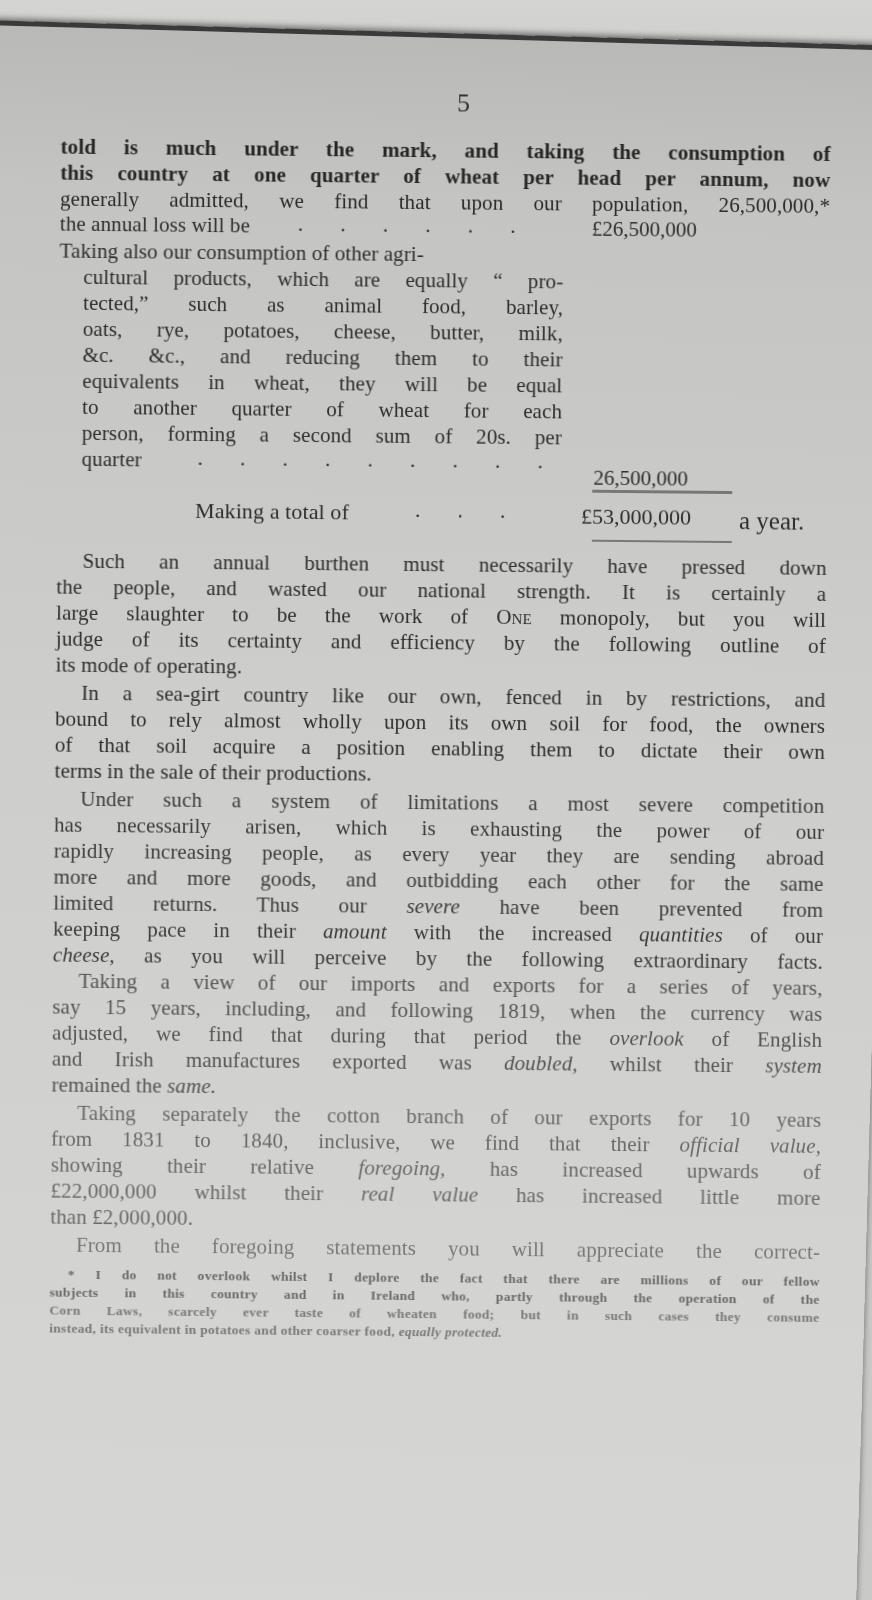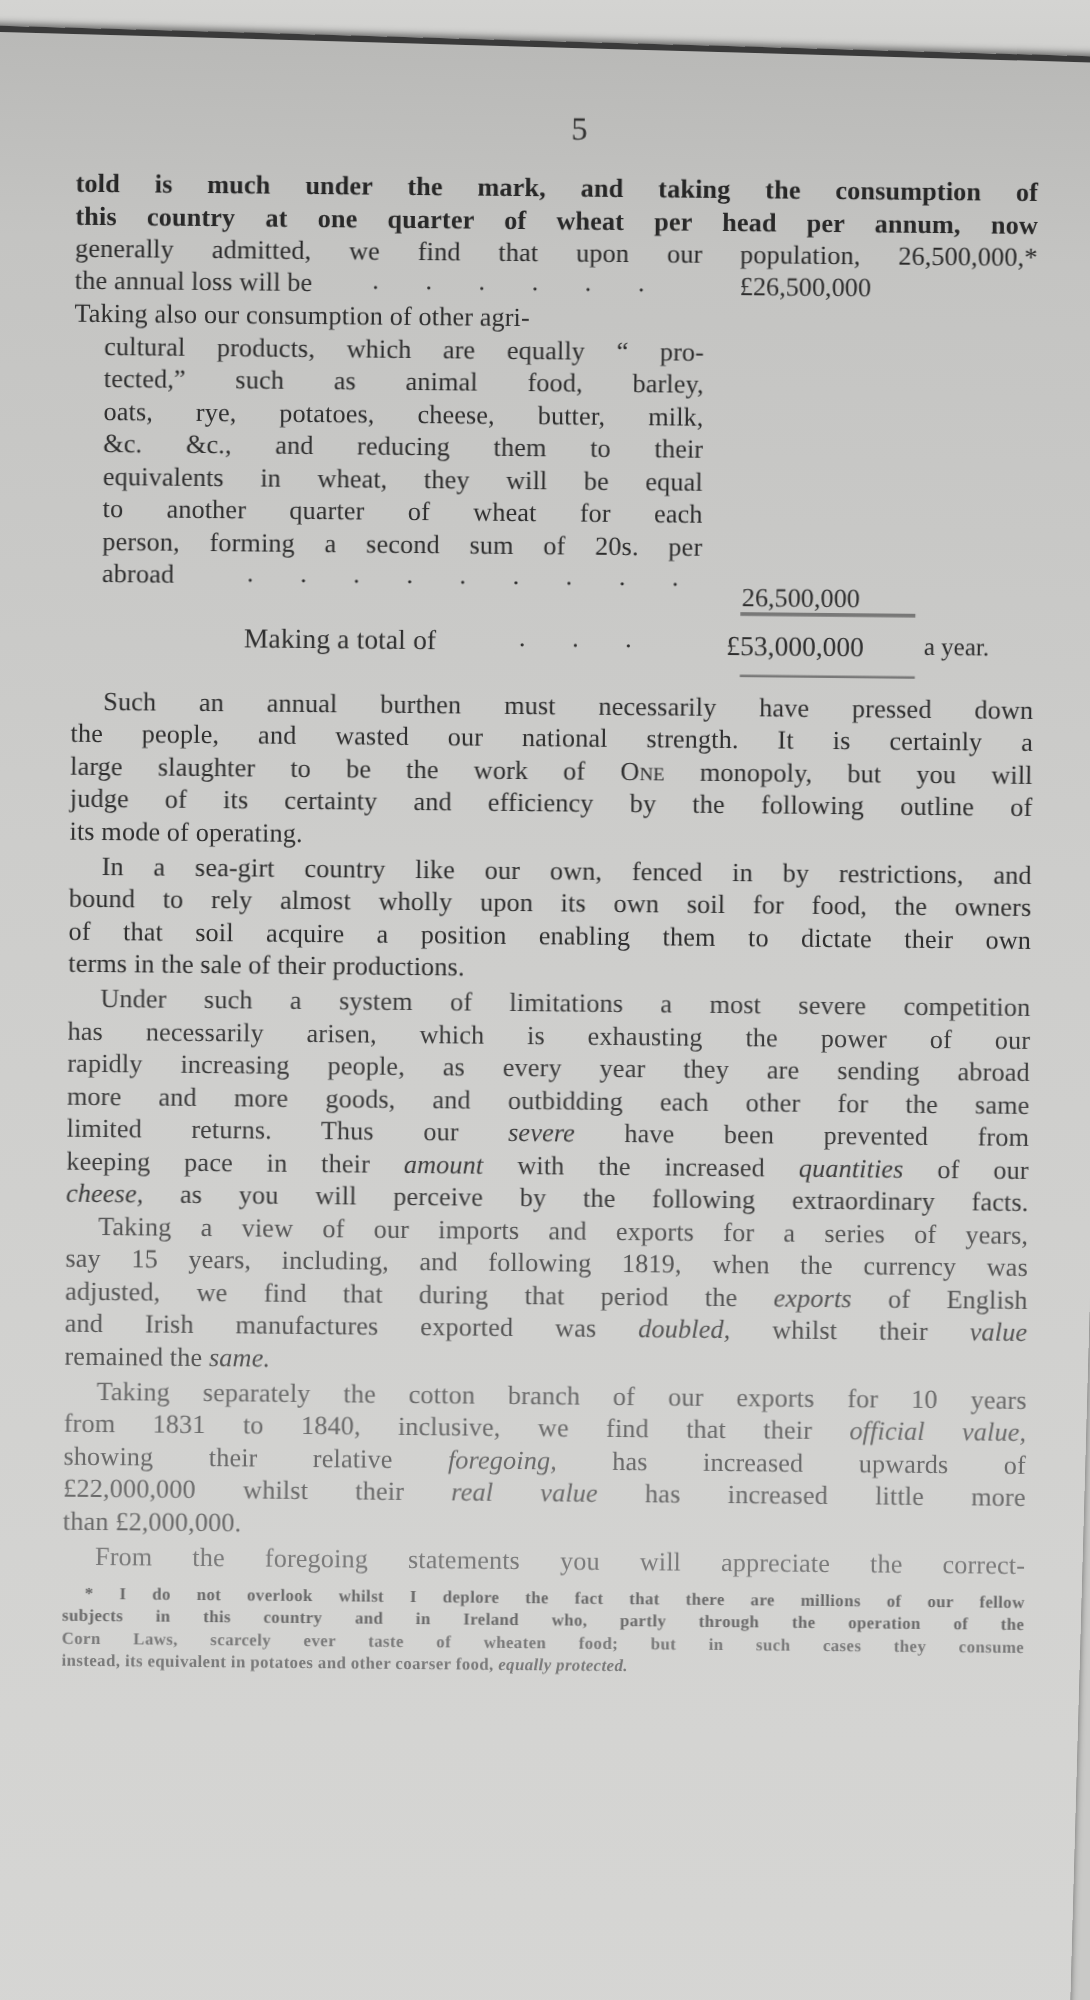--- a/index.html
+++ b/index.html
@@ -69,30 +69,30 @@
 
   <div class="line col0" style="top:238px;text-align-last:left">Taking also our consumption of other agri-</div>
   <div class="line col" style="top:264px">cultural products, which are equally “ pro-</div>
   <div class="line col" style="top:290px">tected,” such as animal food, barley,</div>
   <div class="line col" style="top:316px">oats, rye, potatoes, cheese, butter, milk,</div>
   <div class="line col" style="top:342px">&amp;c. &amp;c., and reducing them to their</div>
   <div class="line col" style="top:368px">equivalents in wheat, they will be equal</div>
   <div class="line col" style="top:394px">to another quarter of wheat for each</div>
   <div class="line col" style="top:420px">person, forming a second sum of 20s. per</div>
 
-  <div class="line" style="left:86px;top:446px">abroad</div>
+  <div class="line" style="left:86px;top:446px">quarter</div>
   <div class="dots" style="left:202px;top:444px">. . . . . . . . .</div>
   <div class="amt" style="left:598px;top:460px">26,500,000</div>
 
   <div class="rule" style="left:597px;top:484px;width:140px"></div>
 
   <div class="line" style="left:200px;top:496px;font-size:22px">Making a total of</div>
   <div class="dots" style="left:420px;top:494px">. . .</div>
   <div class="amt" style="left:586px;top:498px;font-size:22px">£53,000,000</div>
-  <div class="amt" style="left:744px;top:500px;font-size:20px">a year.</div>
+  <div class="amt" style="left:744px;top:500px;font-size:25px">a year.</div>
 
   <div class="rule" style="left:597px;top:534px;width:140px;height:2px"></div>
 
   <div class="line indent" style="top:548px">Such an annual burthen must necessarily have pressed down</div>
   <div class="line body" style="top:574px">the people, and wasted our national strength. It is certainly a</div>
   <div class="line body" style="top:600px"><span>large slaughter to be the work of</span> <span class="sc">One</span> <span>monopoly, but you will</span></div>
   <div class="line body" style="top:626px">judge of its certainty and efficiency by the following outline of</div>
   <div class="line" style="left:62px;top:652px">its mode of operating.</div>
 
   <div class="line indent" style="top:680px">In a sea-girt country like our own, fenced in by restrictions, and</div>
@@ -103,22 +103,22 @@
   <div class="line indent fade1" style="top:786px">Under such a system of limitations a most severe competition</div>
   <div class="line body fade1" style="top:812px">has necessarily arisen, which is exhausting the power of our</div>
   <div class="line body fade1" style="top:838px">rapidly increasing people, as every year they are sending abroad</div>
   <div class="line body fade1" style="top:864px">more and more goods, and outbidding each other for the same</div>
   <div class="line body fade1" style="top:890px"><span>limited returns. Thus our</span> <i>severe</i> <span>have been prevented from</span></div>
   <div class="line body fade1" style="top:916px"><span>keeping pace in their</span> <i>amount</i> <span>with the increased</span> <i>quantities</i> <span>of our</span></div>
   <div class="line body fade1" style="top:942px"><i>cheese,</i> <span>as you will perceive by the following extraordinary facts.</span></div>
 
   <div class="line indent fade2" style="top:968px">Taking a view of our imports and exports for a series of years,</div>
   <div class="line body fade2" style="top:994px">say 15 years, including, and following 1819, when the currency was</div>
-  <div class="line body fade2" style="top:1020px"><span>adjusted, we find that during that period the</span> <i>exports</i> <span>of English</span></div>
-  <div class="line body fade2" style="top:1046px"><span>and Irish manufactures exported was</span> <i>doubled,</i> <span>whilst their</span> <i>value</i></div>
+  <div class="line body fade2" style="top:1020px"><span>adjusted, we find that during that period the</span> <i>overlook</i> <span>of English</span></div>
+  <div class="line body fade2" style="top:1046px"><span>and Irish manufactures exported was</span> <i>doubled,</i> <span>whilst their</span> <i>system</i></div>
   <div class="line fade2" style="left:62px;top:1072px"><span>remained the</span> <i>same.</i></div>
 
   <div class="line indent fade3" style="top:1100px">Taking separately the cotton branch of our exports for 10 years</div>
   <div class="line body fade3" style="top:1126px"><span>from 1831 to 1840, inclusive, we find that their</span> <i>official value,</i></div>
   <div class="line body fade3" style="top:1152px"><span>showing their relative</span> <i>foregoing,</i> <span>has increased upwards of</span></div>
   <div class="line body fade3" style="top:1178px"><span>£22,000,000 whilst their</span> <i>real value</i> <span>has increased little more</span></div>
   <div class="line fade3" style="left:62px;top:1204px">than £2,000,000.</div>
 
   <div class="line indent fade4" style="top:1232px">From the foregoing statements you will appreciate the correct-</div>
 

